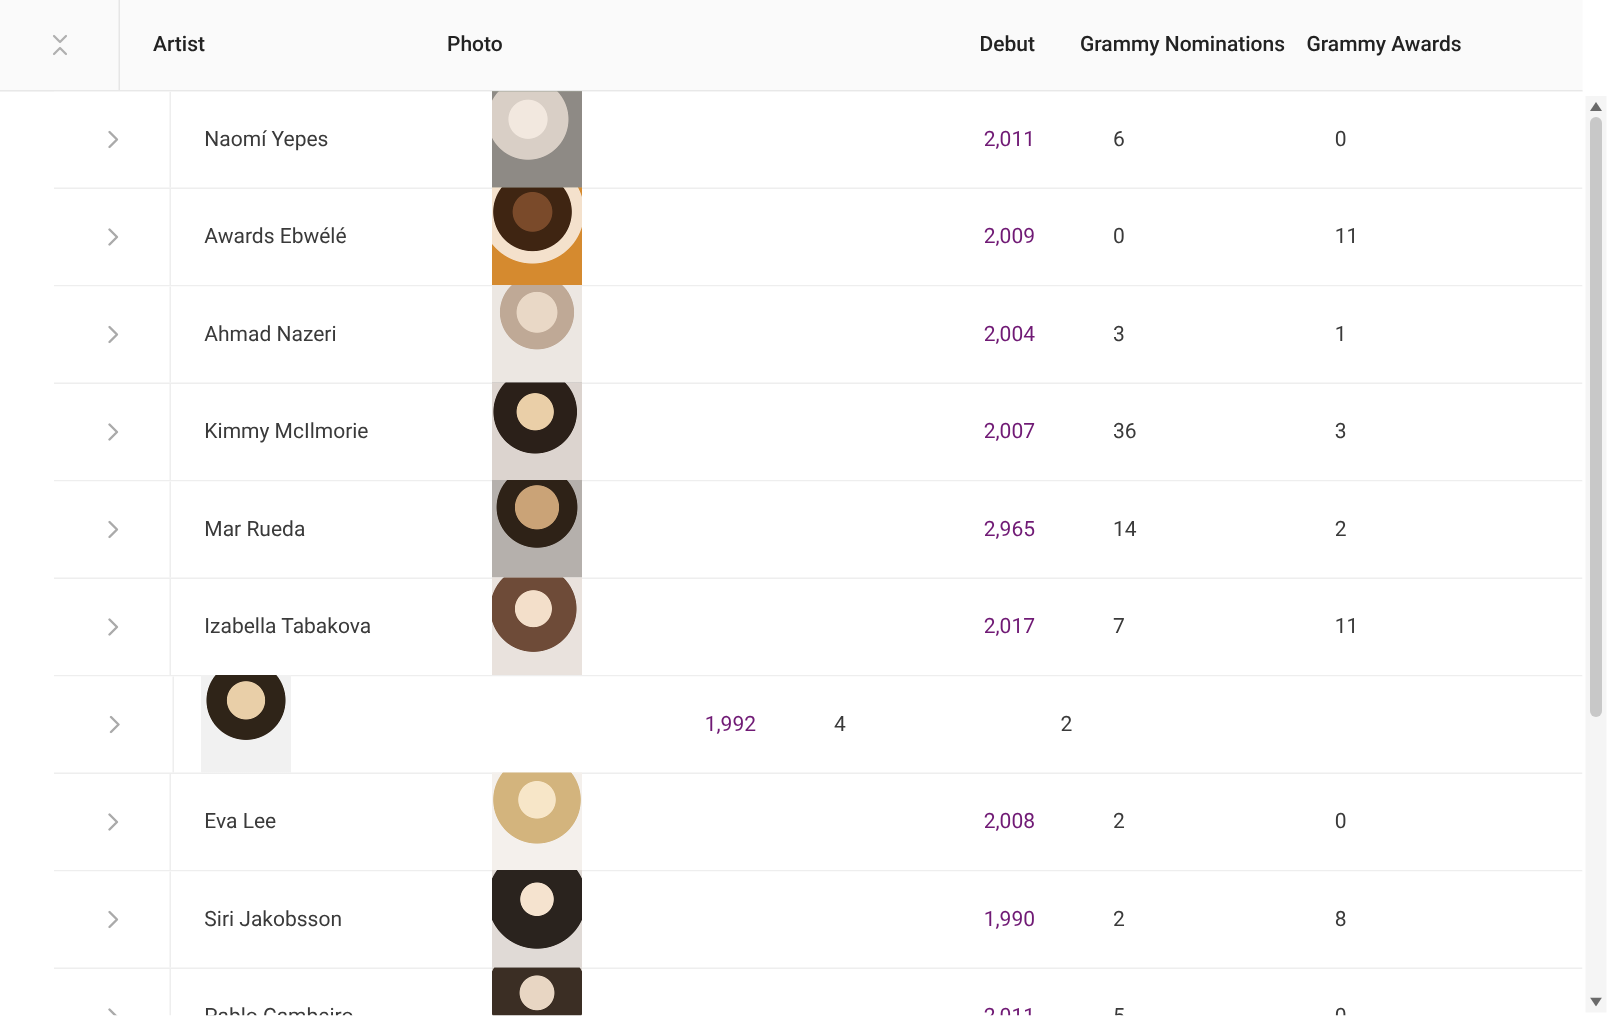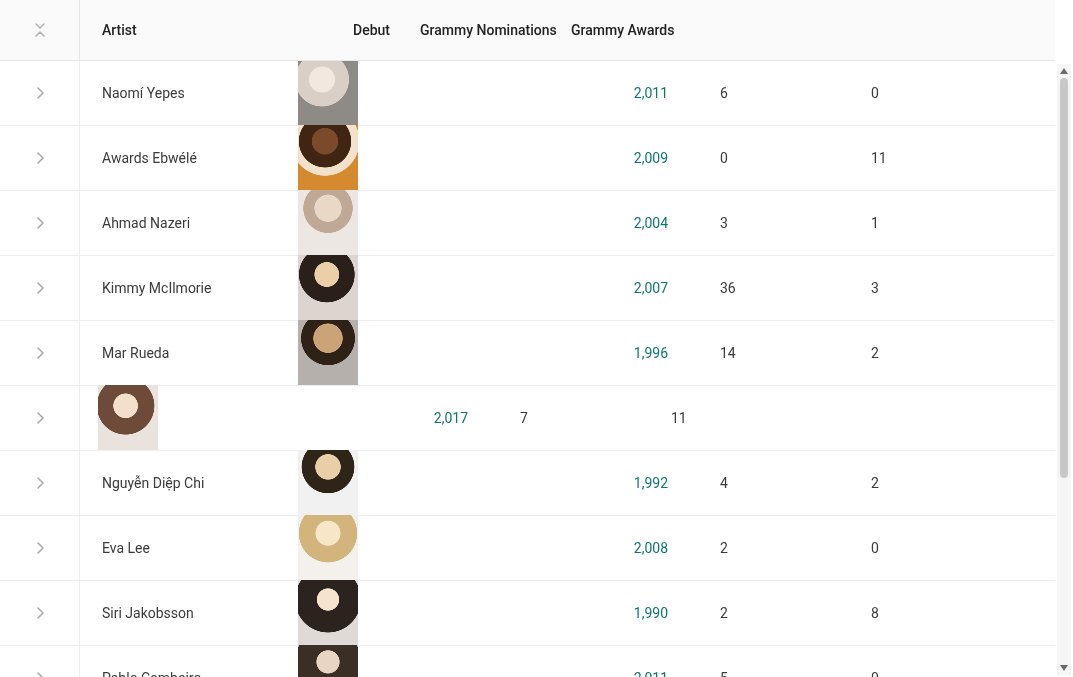--- a/index.html
+++ b/index.html
@@ -24,20 +24,21 @@
     height: 64px;
     background: #fafafa;
     border-bottom: 1px solid #e8e8e8;
     align-items: center;
     font-weight: 500;
     color: #2a2a2a;
   }
   .body-scroll {
     flex: 1 1 auto;
     overflow-y: hidden;
+    padding-left: 36px;
   }
   .data-row {
     display: flex;
     height: 65px;
     border-bottom: 1px solid #eee;
     align-items: center;
     background: #fff;
   }
   .col-expand {
     width: 80px;
@@ -59,21 +60,21 @@
     width: 300px;
     padding-left: 18px;
     display: flex;
     align-items: center;
     height: 100%;
   }
   .col-debut {
     width: 110px;
     text-align: right;
     padding-right: 22px;
-    color: #0f766e;
+    color: #701a75;
   }
   .col-nom {
     width: 175px;
     padding-left: 30px;
     color: #3a3a3a;
   }
   .col-awards {
     width: 175px;
     padding-left: 6px;
     color: #3a3a3a;
@@ -180,20 +181,21 @@
       <div class="expander-toggle">
         <svg class="chev-down-sm" viewBox="0 0 10 6">
             <path d="M1 1 L5 5 L9 1" fill="none" stroke="currentColor" stroke-width="1.5" stroke-linecap="round" stroke-linejoin="round"></path>
           </svg>
         <svg class="chev-up-sm" viewBox="0 0 10 6">
             <path d="M1 5 L5 1 L9 5" fill="none" stroke="currentColor" stroke-width="1.5" stroke-linecap="round" stroke-linejoin="round"></path>
           </svg>
       </div>
     </div>
     <div class="col-artist">Artist</div>
+    <div class="col-photo">Photo</div>
     <div class="col-debut">Debut</div>
     <div class="col-nom">Grammy Nominations</div>
     <div class="col-awards">Grammy Awards</div>
   </div>
 
   <div class="body-scroll">
 
     <div class="data-row">
       <div class="col-expand">
           <div class="row-expand">
@@ -267,50 +269,50 @@
           <div class="row-expand">
             <svg class="chev-right" viewBox="0 0 8 12">
               <path d="M2 1 L7 6 L2 11" fill="none" stroke="currentColor" stroke-width="1.6" stroke-linecap="round" stroke-linejoin="round"></path>
             </svg>
           </div>
         </div>
       <div class="col-artist">Mar Rueda</div>
       <div class="col-photo">
           <span class="avatar av4"></span>
         </div>
-      <div class="col-debut">1,996</div>
+      <div class="col-debut">2,965</div>
       <div class="col-nom">14</div>
       <div class="col-awards">2</div>
     </div>
 
     <div class="data-row">
       <div class="col-expand">
           <div class="row-expand">
             <svg class="chev-right" viewBox="0 0 8 12">
               <path d="M2 1 L7 6 L2 11" fill="none" stroke="currentColor" stroke-width="1.6" stroke-linecap="round" stroke-linejoin="round"></path>
             </svg>
           </div>
         </div>
+      <div class="col-artist">Izabella Tabakova</div>
       <div class="col-photo">
           <span class="avatar av5"></span>
         </div>
       <div class="col-debut">2,017</div>
       <div class="col-nom">7</div>
       <div class="col-awards">11</div>
     </div>
 
     <div class="data-row">
       <div class="col-expand">
           <div class="row-expand">
             <svg class="chev-right" viewBox="0 0 8 12">
               <path d="M2 1 L7 6 L2 11" fill="none" stroke="currentColor" stroke-width="1.6" stroke-linecap="round" stroke-linejoin="round"></path>
             </svg>
           </div>
         </div>
-      <div class="col-artist">Nguyễn Diệp Chi</div>
       <div class="col-photo">
           <span class="avatar av6"></span>
         </div>
       <div class="col-debut">1,992</div>
       <div class="col-nom">4</div>
       <div class="col-awards">2</div>
     </div>
 
     <div class="data-row">
       <div class="col-expand">

